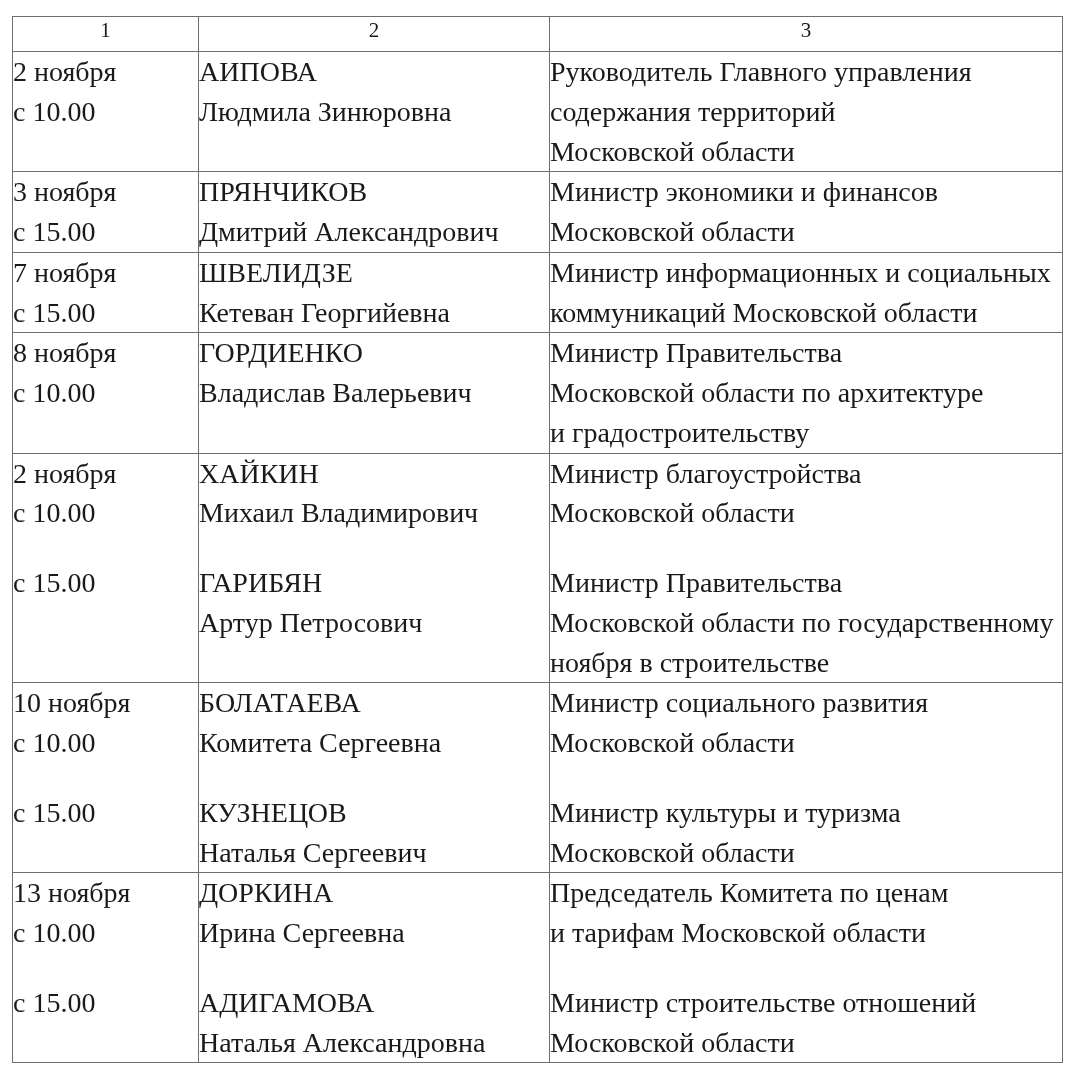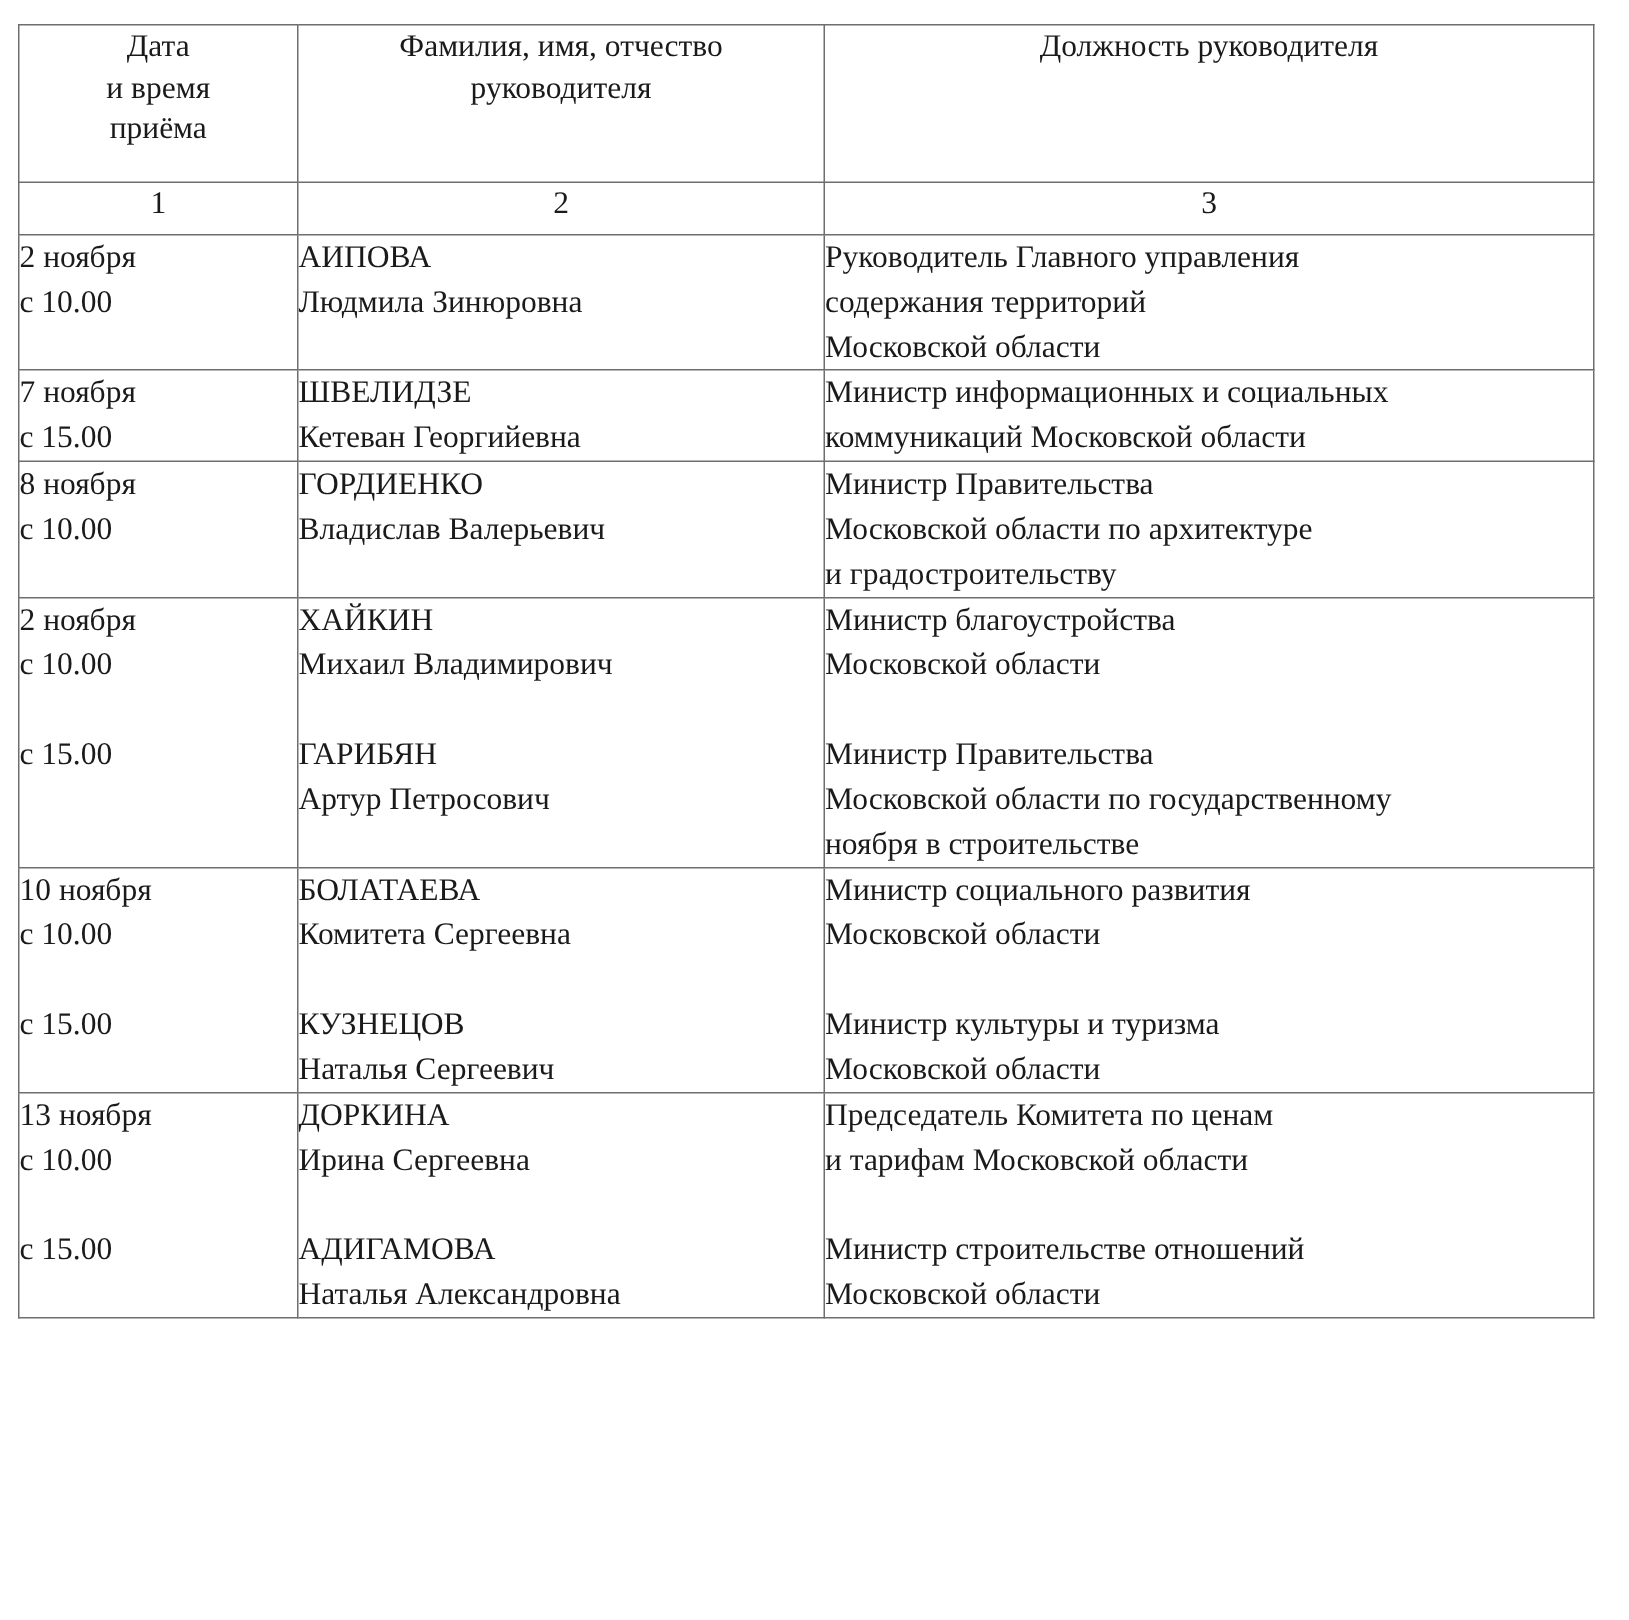--- a/index.html
+++ b/index.html
@@ -60,21 +60,21 @@
   .numrow td {
     text-align: center;
     font-size: 21px;
     line-height: 1.1;
     height: 28px;
     padding: 2px 4px 4px;
   }
 
   
   .cell {
-    font-size: 21px;
+    font-size: 28px;
     line-height: 1.42;
     padding: 7px 10px 12px 10px;
   }
   .cell-date   { padding-left: 8px; }
   .cell-name   { padding-left: 14px; }
   .cell-post   { padding-left: 14px; }
 
   .line { display: block; white-space: pre; }
 
   .entry + .entry { margin-top: 30px; }
@@ -83,34 +83,20 @@
 <body>
 
 <div class="page">
   <table class="schedule-table">
     <colgroup>
       <col class="col-date">
       <col class="col-name">
       <col class="col-post">
     </colgroup>
     <thead>
-      <tr>
-        <th class="hdr-cell">
-          <span class="hl">Дата</span>
-          <span class="hl">и время</span>
-          <span class="hl">приёма</span>
-        </th>
-        <th class="hdr-cell">
-          <span class="hl">Фамилия, имя, отчество</span>
-          <span class="hl">руководителя</span>
-        </th>
-        <th class="hdr-cell">
-          <span class="hl">Должность руководителя</span>
-        </th>
-      </tr>
       <tr class="numrow">
         <td>1</td>
         <td>2</td>
         <td>3</td>
       </tr>
     </thead>
     <tbody id="table-body">
         <tr>
           <td class="cell cell-date">
             <div class="entry">
@@ -128,20 +114,40 @@
             <div class="entry">
               <span class="line">Руководитель Главного управления</span>
               <span class="line">содержания территорий</span>
               <span class="line">Московской области</span>
             </div>
           </td>
         </tr>
         <tr>
           <td class="cell cell-date">
             <div class="entry">
+              <span class="line">3 ноября</span>
+              <span class="line">с 15.00</span>
+            </div>
+          </td>
+          <td class="cell cell-name">
+            <div class="entry">
+              <span class="line">ПРЯНЧИКОВ</span>
+              <span class="line">Дмитрий Александрович</span>
+            </div>
+          </td>
+          <td class="cell cell-post">
+            <div class="entry">
+              <span class="line">Министр экономики и финансов</span>
+              <span class="line">Московской области</span>
+            </div>
+          </td>
+        </tr>
+        <tr>
+          <td class="cell cell-date">
+            <div class="entry">
               <span class="line">7 ноября</span>
               <span class="line">с 15.00</span>
             </div>
           </td>
           <td class="cell cell-name">
             <div class="entry">
               <span class="line">ШВЕЛИДЗЕ</span>
               <span class="line">Кетеван Георгийевна</span>
             </div>
           </td>

